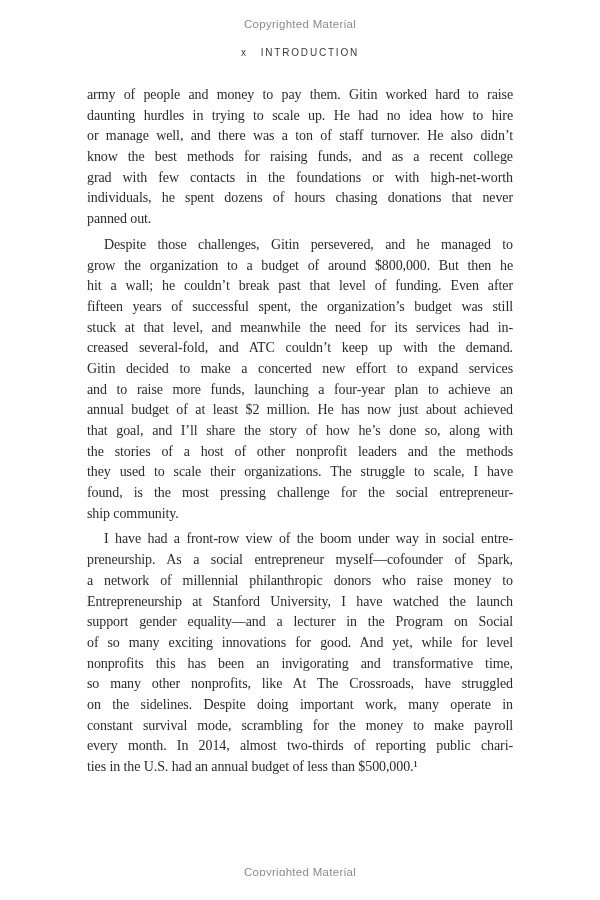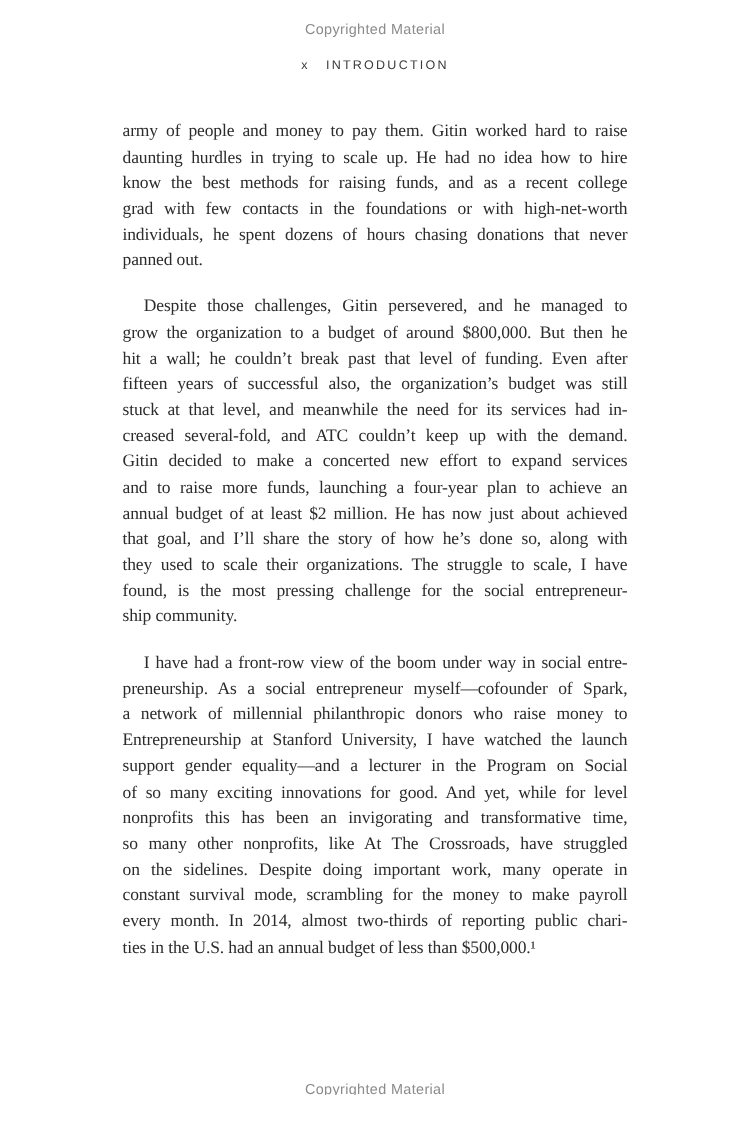--- a/index.html
+++ b/index.html
@@ -42,21 +42,21 @@
   .body-text {
     position: absolute;
     left: 82px;
     top: 80px;
     width: 436px;
     font-size: 14px;
     line-height: 20.7px;
     color: #2b2b2b;
     letter-spacing: -0.1px;
   }
-  .para { margin: 16px; }
+  .para { margin: 5px; }
   .line {
     text-align: justify;
     text-align-last: justify;
     white-space: normal;
     height: 20.7px;
     overflow: visible;
   }
   .line.last { text-align-last: left; }
   .line.indent { text-indent: 17px; }
 </style>
@@ -68,36 +68,38 @@
 
   <div class="running-head">
     <span class="pagenum">x</span>
     <span class="head-title">INTRODUCTION</span>
   </div>
 
   <div class="body-text" id="body-text">
       <div class="para">
         <div class="line">army of people and money to pay them. Gitin worked hard to raise</div>
         <div class="line">daunting hurdles in trying to scale up. He had no idea how to hire</div>
+        <div class="line">or manage well, and there was a ton of staff turnover. He also didn’t</div>
         <div class="line">know the best methods for raising funds, and as a recent college</div>
         <div class="line">grad with few contacts in the foundations or with high-net-worth</div>
         <div class="line">individuals, he spent dozens of hours chasing donations that never</div>
         <div class="line last">panned out.</div>
       </div>
       <div class="para">
         <div class="line indent">Despite those challenges, Gitin persevered, and he managed to</div>
         <div class="line">grow the organization to a budget of around $800,000. But then he</div>
         <div class="line">hit a wall; he couldn’t break past that level of funding. Even after</div>
-        <div class="line">fifteen years of successful also, the organization’s budget was still</div>
+        <div class="line">fifteen years of successful spent, the organization’s budget was still</div>
         <div class="line">stuck at that level, and meanwhile the need for its services had in-</div>
         <div class="line">creased several-fold, and ATC couldn’t keep up with the demand.</div>
         <div class="line">Gitin decided to make a concerted new effort to expand services</div>
         <div class="line">and to raise more funds, launching a four-year plan to achieve an</div>
         <div class="line">annual budget of at least $2 million. He has now just about achieved</div>
         <div class="line">that goal, and I’ll share the story of how he’s done so, along with</div>
+        <div class="line">the stories of a host of other nonprofit leaders and the methods</div>
         <div class="line">they used to scale their organizations. The struggle to scale, I have</div>
         <div class="line">found, is the most pressing challenge for the social entrepreneur-</div>
         <div class="line last">ship community.</div>
       </div>
       <div class="para">
         <div class="line indent">I have had a front-row view of the boom under way in social entre-</div>
         <div class="line">preneurship. As a social entrepreneur myself—cofounder of Spark,</div>
         <div class="line">a network of millennial philanthropic donors who raise money to</div>
         <div class="line">Entrepreneurship at Stanford University, I have watched the launch</div>
         <div class="line">support gender equality—and a lecturer in the Program on Social</div>

